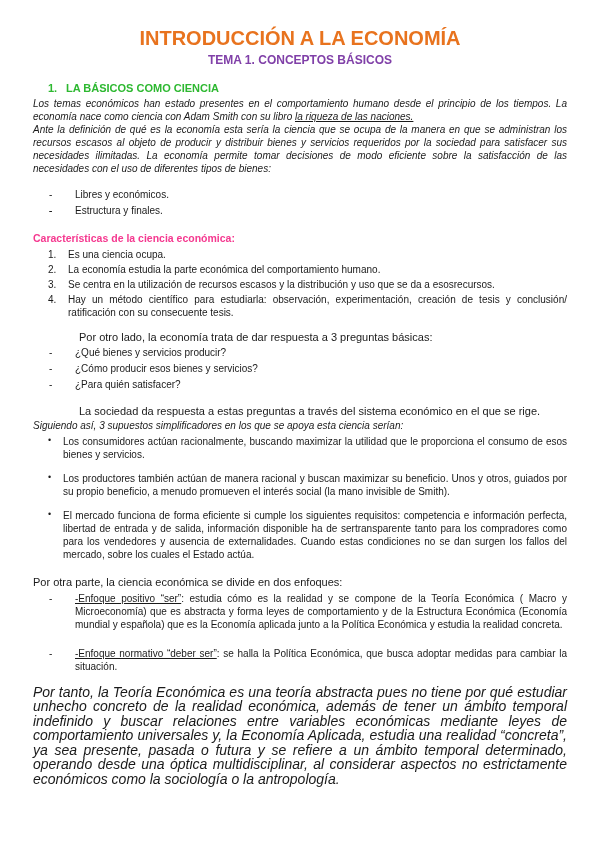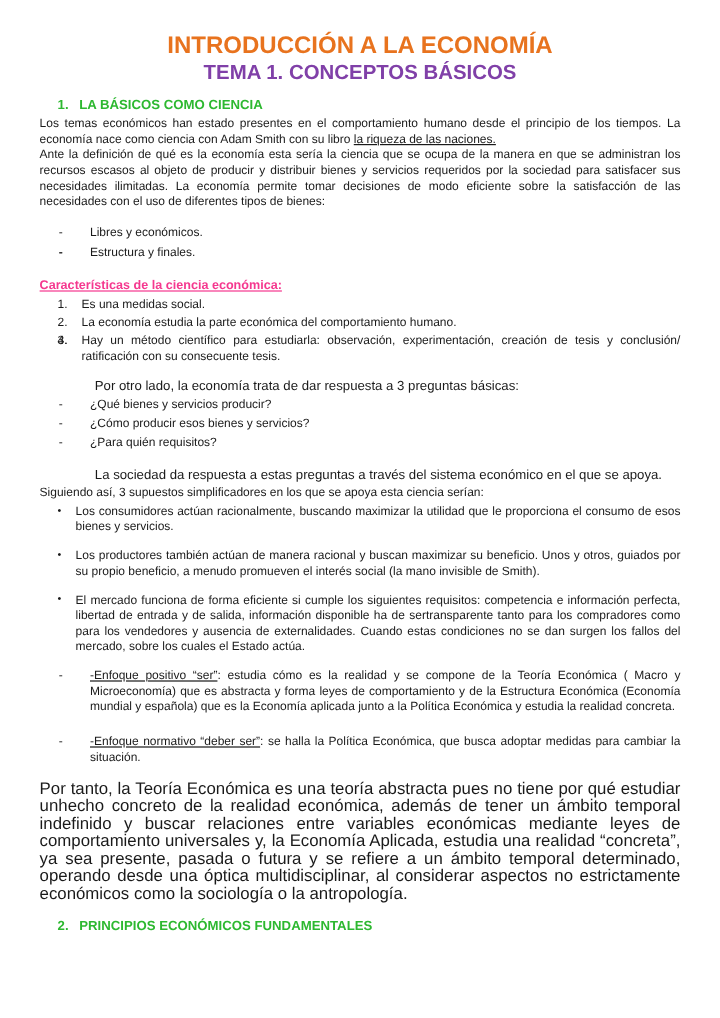--- a/index.html
+++ b/index.html
@@ -18,54 +18,55 @@
     margin: 0;
     text-align: center;
     font-size: 20px;
     line-height: 24px;
     font-weight: bold;
     color: #E8731E;
   }
   .doc-subtitle {
     margin: 2px 0 0 0;
     text-align: center;
-    font-size: 17px;
+    font-size: 12px;
     line-height: 17px;
     font-weight: bold;
     color: #8040A8;
   }
   .section-heading {
     margin: 13px 0 2px 15px;
     font-size: 11px;
     line-height: 13px;
     font-weight: bold;
     color: #2DB830;
   }
   .section-heading .sec-num { display: inline-block; width: 18px; }
   .body {
     margin: 0;
     font-size: 10px;
     line-height: 13px;
     text-align: justify;
+    font-style: italic;
   }
   .body-lg {
     margin: 0;
     font-size: 11px;
     line-height: 15px;
     text-align: left;
   }
   .underline { text-decoration: underline; }
   .pink-heading {
     margin: 14px 0 3px 0;
     font-size: 10.5px;
     line-height: 14px;
     font-weight: bold;
     color: #F5388F;
   }
-  .pink-heading span { text-decoration: underline; }
+  .pink-heading span { }
   .list { margin: 0; }
   .li {
     position: relative;
     font-size: 10px;
     line-height: 13px;
     text-align: justify;
   }
   .dash-li  { padding-left: 42px; margin-bottom: 2.5px; }
   .dash-li .marker { position: absolute; left: 16px; top: 0; }
   .num-li   { padding-left: 35px; margin-bottom: 2px; }
@@ -99,50 +100,48 @@
 
   <div class="list mt-list">
     <div class="li dash-li"><span class="marker">-</span><span>Libres y económicos.</span></div>
     <div class="li dash-li"><span class="marker">-</span></div>
     <div class="li dash-li"><span class="marker">-</span><span>Estructura y finales.</span></div>
   </div>
 
   <div class="pink-heading"><span>Características de la ciencia económica:</span></div>
 
   <div class="list">
-    <div class="li num-li"><span class="marker">1.</span><span>Es una medidas social.</span></div>
+    <div class="li num-li"><span class="marker">1.</span><span>Es una ciencia ocupa.</span></div>
     <div class="li num-li"><span class="marker">2.</span><span>La economía estudia la parte económica del comportamiento humano.</span></div>
-    <div class="li num-li"><span class="marker">3.</span></div>
+    <div class="li num-li"><span class="marker">3.</span><span>Se centra en la utilización de recursos escasos y la distribución y uso que se da a esosrecursos.</span></div>
     <div class="li num-li"><span class="marker">4.</span><span>Hay un método científico para estudiarla: observación, experimentación, creación de tesis y conclusión/ ratificación con su consecuente tesis.</span></div>
   </div>
 
   <p class="body-lg mt-para">Por otro lado, la economía trata de dar respuesta a 3 preguntas básicas:</p>
 
   <div class="list">
     <div class="li q-li"><span class="marker">-</span><span>¿Qué bienes y servicios producir?</span></div>
     <div class="li q-li"><span class="marker">-</span><span>¿Cómo producir esos bienes y servicios?</span></div>
-    <div class="li q-li"><span class="marker">-</span><span>¿Para quién requisitos?</span></div>
+    <div class="li q-li"><span class="marker">-</span><span>¿Para quién satisfacer?</span></div>
   </div>
 
-  <p class="body-lg mt-para">La sociedad da respuesta a estas preguntas a través del sistema económico en el que se apoya.</p>
+  <p class="body-lg mt-para">La sociedad da respuesta a estas preguntas a través del sistema económico en el que se rige.</p>
 
   <p class="body mt-para-lg">Siguiendo así, 3 supuestos simplificadores en los que se apoya esta ciencia serían:</p>
 
   <div class="list" style="margin-top:3px;">
     <div class="li bullet-li"><span class="marker">•</span><span>Los consumidores actúan racionalmente, buscando maximizar la utilidad que le proporciona el consumo de esos bienes y servicios.</span></div>
     <div class="li bullet-li"><span class="marker">•</span><span>Los productores también actúan de manera racional y buscan maximizar su beneficio. Unos y otros, guiados por su propio beneficio, a menudo promueven el interés social (la mano invisible de Smith).</span></div>
     <div class="li bullet-li"><span class="marker">•</span><span>El mercado funciona de forma eficiente si cumple los siguientes requisitos: competencia e información perfecta, libertad de entrada y de salida, información disponible ha de sertransparente tanto para los compradores como para los vendedores y ausencia de externalidades. Cuando estas condiciones no se dan surgen los fallos del mercado, sobre los cuales el Estado actúa.</span></div>
   </div>
 
+  <p class="body-lg" style="margin-top:14px;">Por otra parte, la ciencia económica se divide en dos enfoques:</p>
 
   <div class="list" style="margin-top:2px;">
     <div class="li dash-li approach-li"><span class="marker">-</span><span class="underline">-Enfoque positivo “ser”</span><span>: estudia cómo es la realidad y se compone de la Teoría Económica ( Macro y Microeconomía) que es abstracta y forma leyes de comportamiento y de la Estructura Económica (Economía mundial y española) que es la Economía aplicada junto a la Política Económica y estudia la realidad concreta.</span></div>
     <div class="spacer-sm"></div>
     <div class="li dash-li approach-li"><span class="marker">-</span><span class="underline">-Enfoque normativo “deber ser”</span><span>: se halla la Política Económica, que busca adoptar medidas para cambiar la situación.</span></div>
   </div>
 
   <p class="body closing">Por tanto, la Teoría Económica es una teoría abstracta pues no tiene por qué estudiar unhecho concreto de la realidad económica, además de tener un ámbito temporal indefinido y buscar relaciones entre variables económicas mediante leyes de comportamiento universales y, la Economía Aplicada, estudia una realidad “concreta”, ya sea presente, pasada o futura y se refiere a un ámbito temporal determinado, operando desde una óptica multidisciplinar, al considerar aspectos no estrictamente económicos como la sociología o la antropología.</p>
 
-  <div class="section-heading" style="margin-top:15px;">
-    <span class="sec-num">2.</span><span>PRINCIPIOS ECONÓMICOS FUNDAMENTALES</span>
-  </div>
 
 </div>
 
 </body></html>

